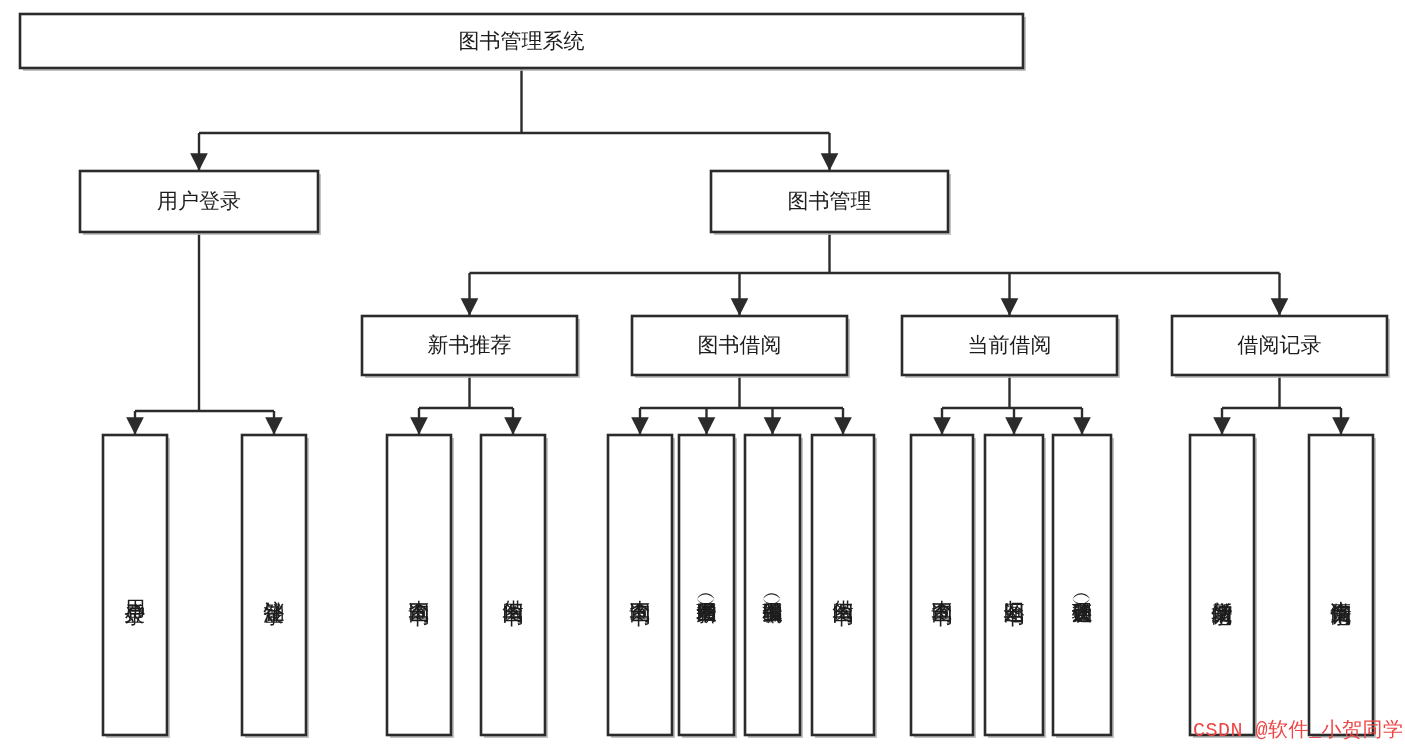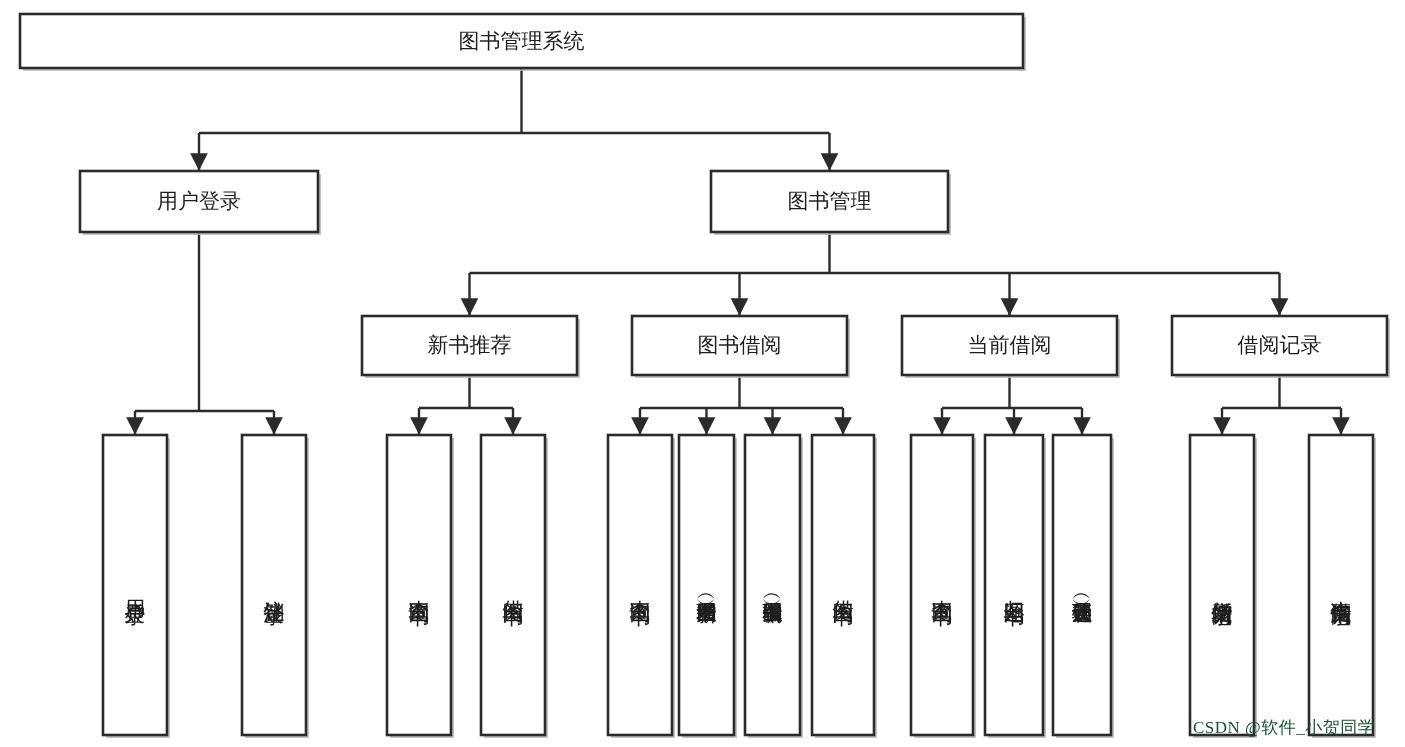--- a/index.html
+++ b/index.html
@@ -59,23 +59,23 @@
     line-height: 1.05;
     color: #1d1d1d;
     letter-spacing: 2px;
     white-space: nowrap;
     text-align: center;
     pointer-events: none;
     transform: translateX(-50%);
   }
   .watermark {
     position: absolute;
-    font-family: Liberation Serif, serif;
-    font-size: 17px;
-    color: #14532d;
+    font-family: Liberation Mono, monospace;
+    font-size: 20px;
+    color: #ef4444;
     white-space: nowrap;
     letter-spacing: 0.5px;
   }
 </style>
 </head>
 <body>
 
 <div id="chart-root">
   <svg class="diagram" viewBox="0 0 1405 747">
     <defs>

